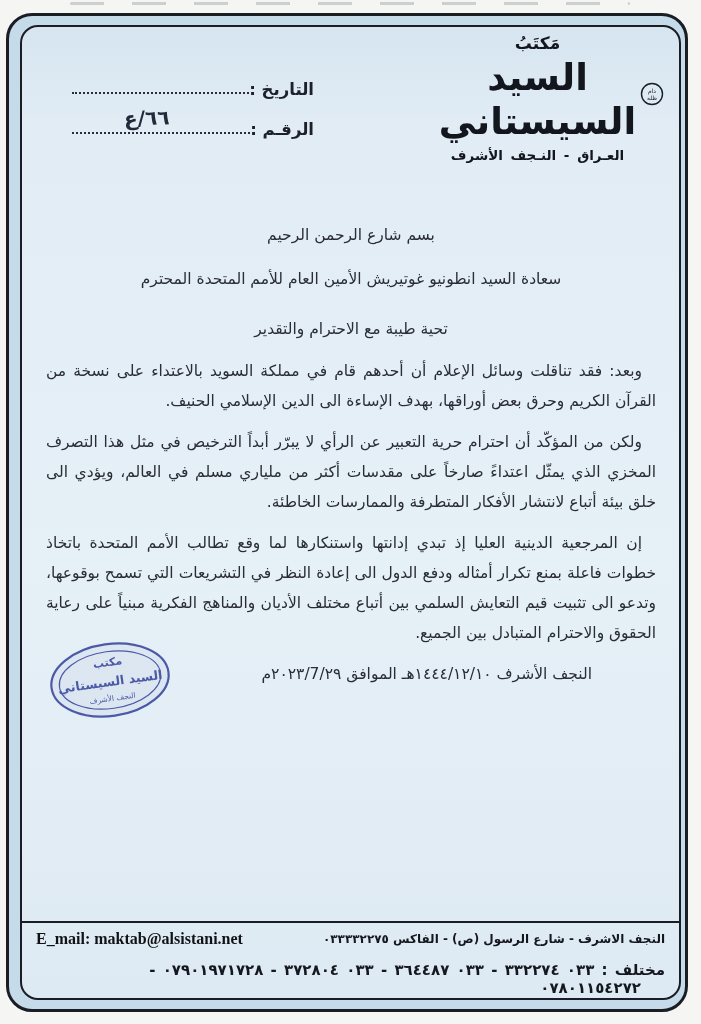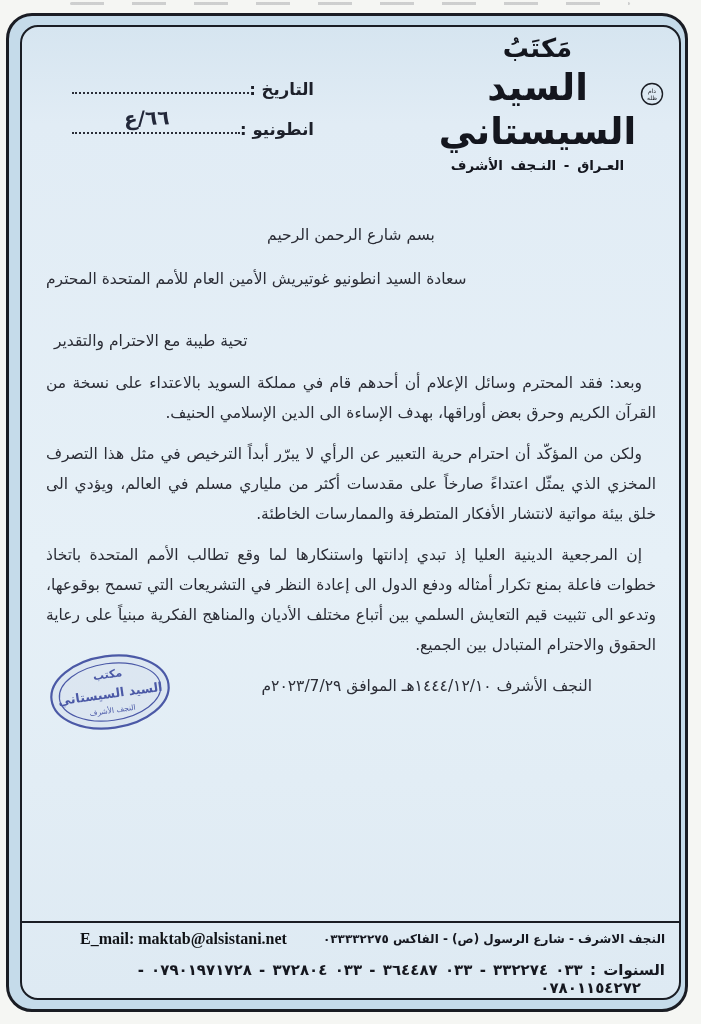--- a/index.html
+++ b/index.html
@@ -24,21 +24,21 @@
   .inner-frame{
     position:absolute;left:20px;top:25px;width:661px;height:975px;
     box-sizing:border-box;border:2px solid #1a1d24;border-radius:18px;
     background:linear-gradient(180deg,#d6e5f0 0%,#e1ecf5 10%,#e6f0f7 55%,#deeaf3 100%);
   }
   
   .letterhead{
     position:absolute;left:405px;top:34px;width:265px;
     text-align:center;color:#14161e;direction:rtl;
   }
-  .office-word{font-size:26px;font-weight:bold;line-height:1.1;}
+  .office-word{font-size:17px;font-weight:bold;line-height:1.1;}
   .office-name{font-size:37px;font-weight:bold;line-height:1.2;margin-top:3px;letter-spacing:0;}
   .location-line{font-size:13.5px;font-weight:bold;margin-top:3px;word-spacing:3px;}
   .emblem{position:absolute;right:6px;top:48px;width:24px;height:24px;}
   
   .meta-block{
     position:absolute;left:72px;top:72px;width:242px;
     direction:rtl;color:#1d202a;font-weight:bold;font-size:16.5px;
   }
   .field-row{display:flex;align-items:flex-end;height:27px;margin-bottom:13px;position:relative;}
   .field-label{white-space:nowrap;}
@@ -48,41 +48,41 @@
     font-size:20px;font-weight:600;color:#23283a;
     transform:rotate(-2deg);
   }
   
   .letter-body{
     position:absolute;left:46px;top:220px;width:610px;
     direction:rtl;text-align:justify;
     font-size:15.5px;line-height:30px;color:#2b2d36;
   }
   .basmala{text-align:center;margin:0 0 14px;}
-  .addressee{margin:0 0 32px;text-align:left;}
-  .salutation{margin:0 8px 12px;text-align:left;}
+  .addressee{margin:0 0 20px;text-align:center;}
+  .salutation{margin:0 8px 12px;text-align:center;}
   .para{margin:0 0 11px;text-indent:14px;}
   .signoff{margin:6px 0 0;text-align:right;padding-left:0;padding-right:64px;position:relative;}
   
   .stamp{
     position:absolute;left:2px;top:-18px;width:124px;height:78px;
     transform:rotate(-8deg);opacity:.92;
   }
   
   .footer-divider{
     position:absolute;left:22px;top:921px;width:657px;height:0;
     border-top:2.5px solid #1a1d24;
   }
   .footer-row1{
     position:absolute;left:36px;right:36px;top:930px;
     display:flex;direction:rtl;justify-content:space-between;align-items:center;
     color:#15171f;
   }
   .address-fax{font-size:12px;font-weight:bold;direction:rtl;}
-  .email{font-size:16px;font-weight:bold;direction:ltr;font-family:"Liberation Serif",serif;color:#101216;margin-left:44px;}
+  .email{font-size:16px;font-weight:bold;direction:ltr;font-family:"Liberation Serif",serif;color:#101216;}
   .footer-row2{
     position:absolute;left:34px;right:36px;top:961px;
     direction:rtl;text-align:right;
     font-size:15px;font-weight:bold;color:#15171f;word-spacing:2px;
   }
   .phones{direction:ltr;unicode-bidi:embed;margin-right:24px;text-align:center;}
 </style>
 </head>
 <body>
 
@@ -101,46 +101,46 @@
   </svg>
   <div class="location-line">العـراق - النـجف الأشرف</div>
 </div>
 
 <div class="meta-block">
   <div class="field-row">
     <span class="field-label">التاريخ :</span>
     <span class="field-dots"></span>
   </div>
   <div class="field-row">
-    <span class="field-label">انطونيو :</span>
+    <span class="field-label">الرقـم :</span>
     <span class="field-dots"></span>
     <span class="handwritten">٦٦/ع</span>
   </div>
 </div>
 
 <div class="letter-body">
   <p class="basmala">بسم شارع الرحمن الرحيم</p>
   <p class="addressee">سعادة السيد انطونيو غوتيريش الأمين العام للأمم المتحدة المحترم</p>
   <p class="salutation">تحية طيبة مع الاحترام والتقدير</p>
-  <p class="para">وبعد: فقد المحترم وسائل الإعلام أن أحدهم قام في مملكة السويد بالاعتداء على نسخة من القرآن الكريم وحرق بعض أوراقها، بهدف الإساءة الى الدين الإسلامي الحنيف.</p>
-  <p class="para">ولكن من المؤكّد أن احترام حرية التعبير عن الرأي لا يبرّر أبداً الترخيص في مثل هذا التصرف المخزي الذي يمثّل اعتداءً صارخاً على مقدسات أكثر من ملياري مسلم في العالم، ويؤدي الى خلق بيئة مواتية لانتشار الأفكار المتطرفة والممارسات الخاطئة.</p>
+  <p class="para">وبعد: فقد تناقلت وسائل الإعلام أن أحدهم قام في مملكة السويد بالاعتداء على نسخة من القرآن الكريم وحرق بعض أوراقها، بهدف الإساءة الى الدين الإسلامي الحنيف.</p>
+  <p class="para">ولكن من المؤكّد أن احترام حرية التعبير عن الرأي لا يبرّر أبداً الترخيص في مثل هذا التصرف المخزي الذي يمثّل اعتداءً صارخاً على مقدسات أكثر من ملياري مسلم في العالم، ويؤدي الى خلق بيئة أتباع لانتشار الأفكار المتطرفة والممارسات الخاطئة.</p>
   <p class="para">إن المرجعية الدينية العليا إذ تبدي إدانتها واستنكارها لما وقع تطالب الأمم المتحدة باتخاذ خطوات فاعلة بمنع تكرار أمثاله ودفع الدول الى إعادة النظر في التشريعات التي تسمح بوقوعها، وتدعو الى تثبيت قيم التعايش السلمي بين أتباع مختلف الأديان والمناهج الفكرية مبنياً على رعاية الحقوق والاحترام المتبادل بين الجميع.</p>
   <p class="signoff">
     <span>النجف الأشرف ١٤٤٤/١٢/١٠هـ الموافق ٢٠٢٣/7/٢٩م</span>
     <svg class="stamp" viewBox="0 0 124 78">
       <ellipse cx="62" cy="39" rx="59" ry="36" fill="rgba(63,77,160,0.05)" stroke="#3f4da0" stroke-width="2.2"></ellipse>
       <ellipse cx="62" cy="39" rx="51" ry="28.5" fill="none" stroke="#3f4da0" stroke-width="1.2"></ellipse>
       <text x="62" y="25" text-anchor="middle" font-size="11" font-weight="bold" fill="#3f4da0" font-family="DejaVu Sans, sans-serif">مكتب</text>
       <text x="62" y="45" text-anchor="middle" font-size="12.5" font-weight="bold" fill="#3f4da0" font-family="DejaVu Sans, sans-serif">السيد السيستاني</text>
       <text x="62" y="60" text-anchor="middle" font-size="7.5" fill="#3f4da0" font-family="DejaVu Sans, sans-serif">النجف الأشرف</text>
     </svg>
   </p>
 </div>
 
 <div class="footer-divider"></div>
 <div class="footer-row1">
   <span class="address-fax">النجف الاشرف - شارع الرسول (ص) - الفاكس ٠٣٣٣٣٢٢٧٥</span>
   <span class="email">E_mail: maktab@alsistani.net</span>
 </div>
 <div class="footer-row2">
-  <span>السنوات :</span>
+  <span>مختلف :</span>
   <span class="phones" dir="ltr">٠٣٣ ٣٣٢٢٧٤ - ٠٣٣ ٣٦٤٤٨٧ - ٠٣٣ ٣٧٢٨٠٤ - ٠٧٩٠١٩٧١٧٢٨ - ٠٧٨٠١١٥٤٢٧٢</span>
 </div>
 
 </body></html>

